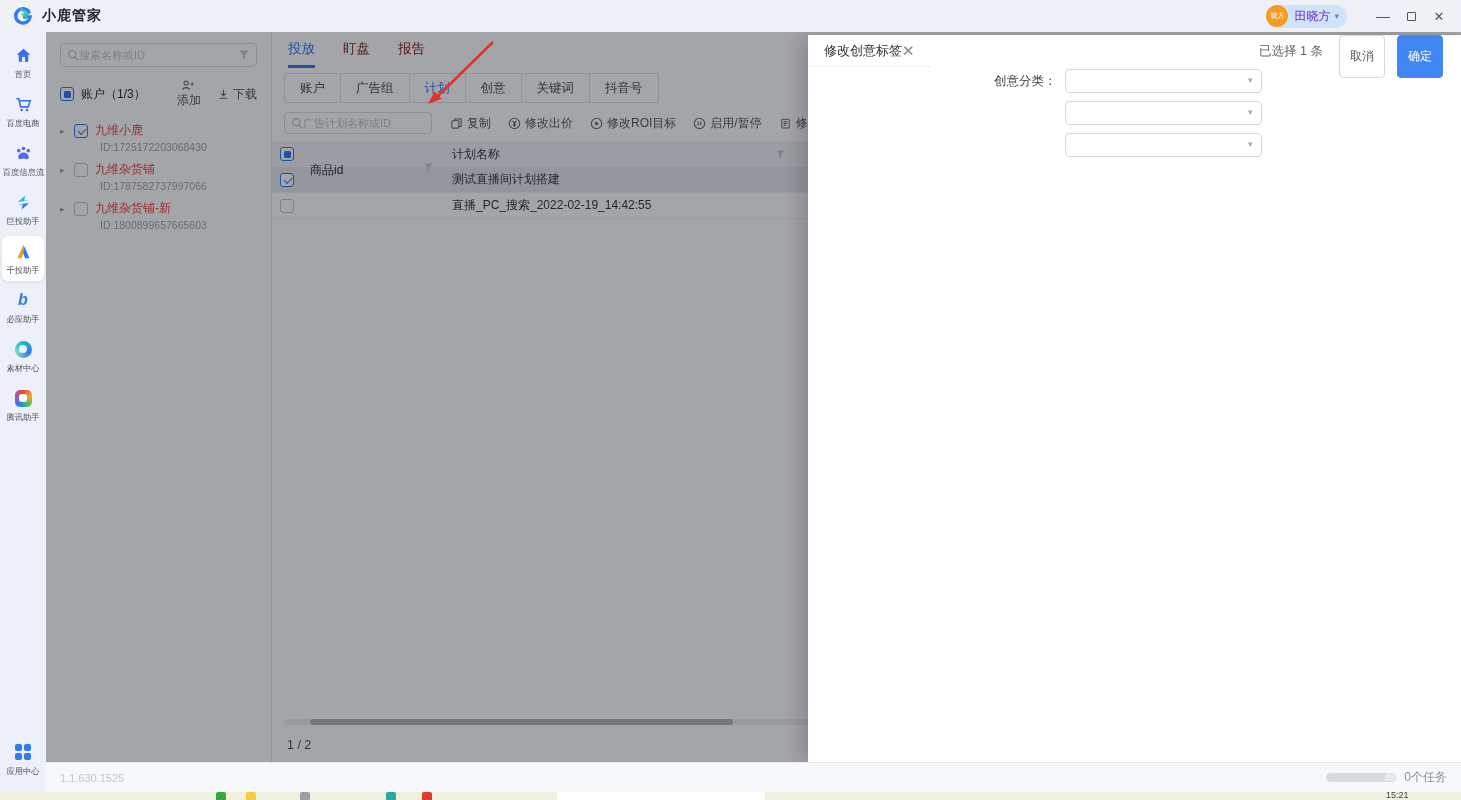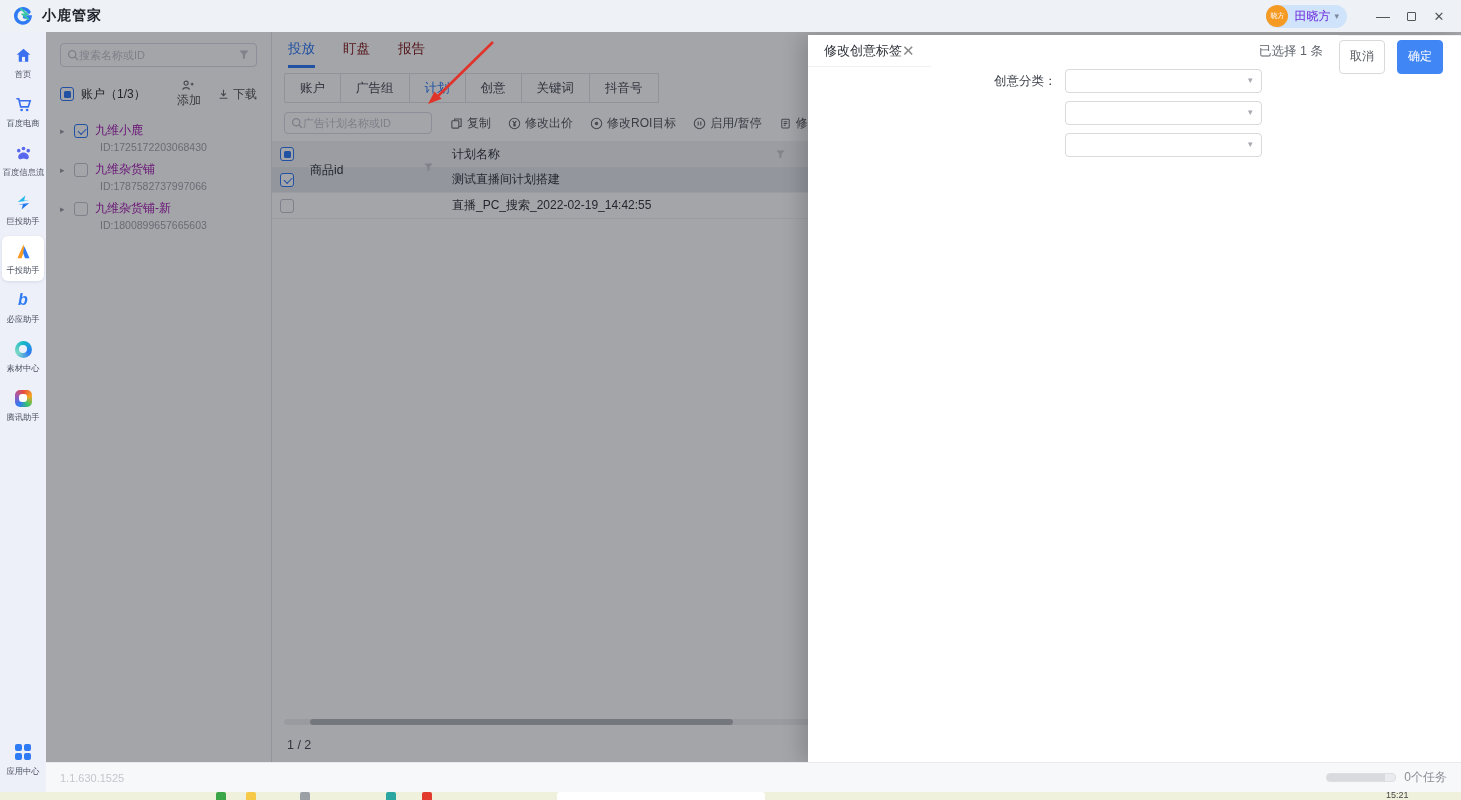--- a/index.html
+++ b/index.html
@@ -54,21 +54,21 @@
   .search-box input::placeholder { color:#c2c5cc; }
   .acc-header { display:flex; align-items:center; margin-top:12px; }
   .acc-header-label { font-size:12px; color:#333; margin-left:7px; }
   .acc-tool { display:flex; align-items:center; font-size:12px; color:#555; cursor:pointer; margin-left:16px; }
   .acc-tool svg { margin-right:3px; }
   .acc-header .push { margin-left:auto;flex-direction:column; }
   .acc-list { margin-top:10px; }
   .acc-item { padding:3px 0 5px; cursor:pointer; }
   .acc-row { display:flex; align-items:center; }
   .tree-arrow { font-size:9px; color:#9a9da3; width:14px; }
-  .acc-name { font-size:12px; color:#a21caf; margin-left:7px; }
+  .acc-name { font-size:12px; color:#ef4444; margin-left:7px; }
   .acc-id { font-size:10.5px; color:#a3a6ad; margin-left:40px; margin-top:2px; }
 
   
   .cb { width:14px; height:14px; border:1px solid #c3c6cd; border-radius:3px; background:#fff;
         position:relative; flex:0 0 auto; cursor:pointer; }
   .cb.ind { border-color:#2f7bf4; }
   .cb.ind::after { content:""; position:absolute; inset:2.5px; background:#2f7bf4; border-radius:1.5px; }
   .cb.checked { border-color:#2f7bf4; }
   .cb.checked::after { content:""; position:absolute; left:2.5px; top:3.5px; width:7px; height:3.5px;
         border-left:1.8px solid #2f7bf4; border-bottom:1.8px solid #2f7bf4; transform:rotate(-45deg); }
@@ -128,21 +128,21 @@
   .form-row.top .form-label { padding-top:5px; }
   .select { position:relative; width:197px; height:24px; border:1px solid #d9d9d9; border-radius:4px;
             background:#fff; cursor:pointer; }
   .select .chev { position:absolute; right:8px; top:5px; font-size:9px; color:#a5a8ae; }
   .tag-area { width:197px; height:76px; border:1px solid #d9d9d9; border-radius:4px; background:#fff;
               resize:none; outline:none; font-family:inherit; }
   .notice { position:absolute; left:62px; top:322px; font-size:17px; color:#d43f35; letter-spacing:.5px;
             white-space:nowrap; }
   .drawer-footer { height:42px; border-top:1px solid #f0f1f3; display:flex; align-items:center;
                    justify-content:flex-end; padding-right:18px; }
-  .btn { height:34px; border-radius:4px; font-size:12px; display:flex; align-items:center;
+  .btn { height:43px; border-radius:4px; font-size:12px; display:flex; align-items:center;
          justify-content:center; cursor:pointer; }
   .btn-cancel { width:46px; background:#fff; border:1px solid #d9d9d9; color:#55595f; margin-right:12px; }
   .btn-confirm { width:46px; background:#4086f4; border:1px solid #4086f4; color:#fff; }
 
   
   .statusbar { position:absolute; left:46px; right:0; top:762px; height:30px; background:#f7f8fa;
                border-top:1px solid #e8eaee; display:flex; align-items:center; padding:0 14px; z-index:12; }
   .version { font-size:11px; color:#c3c6cc; }
   .sb-right { margin-left:auto; display:flex; align-items:center; }
   .progress { width:70px; height:9px; background:#e9ebee; border:1px solid #dcdee2; border-radius:4px; overflow:hidden; }

